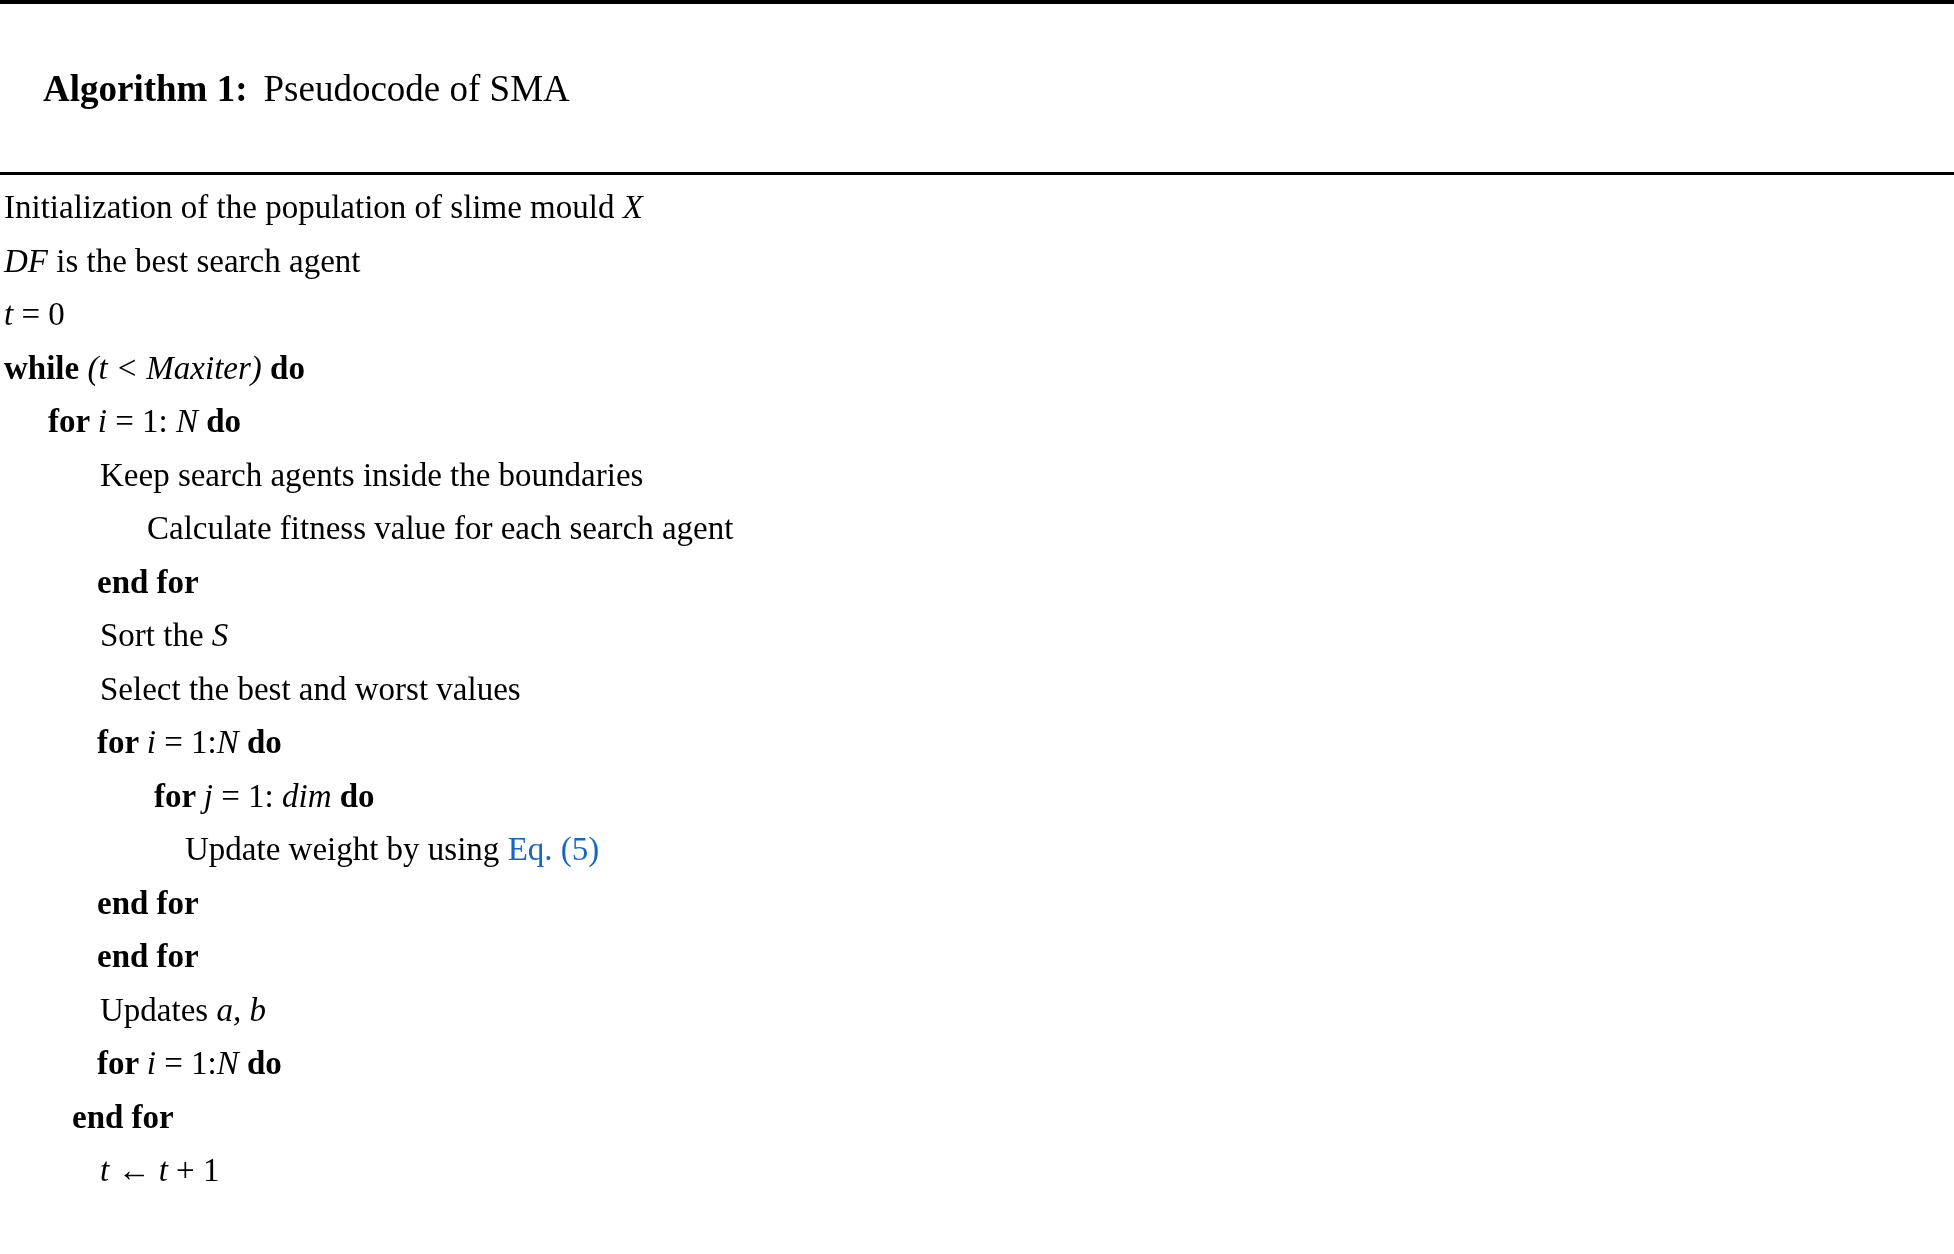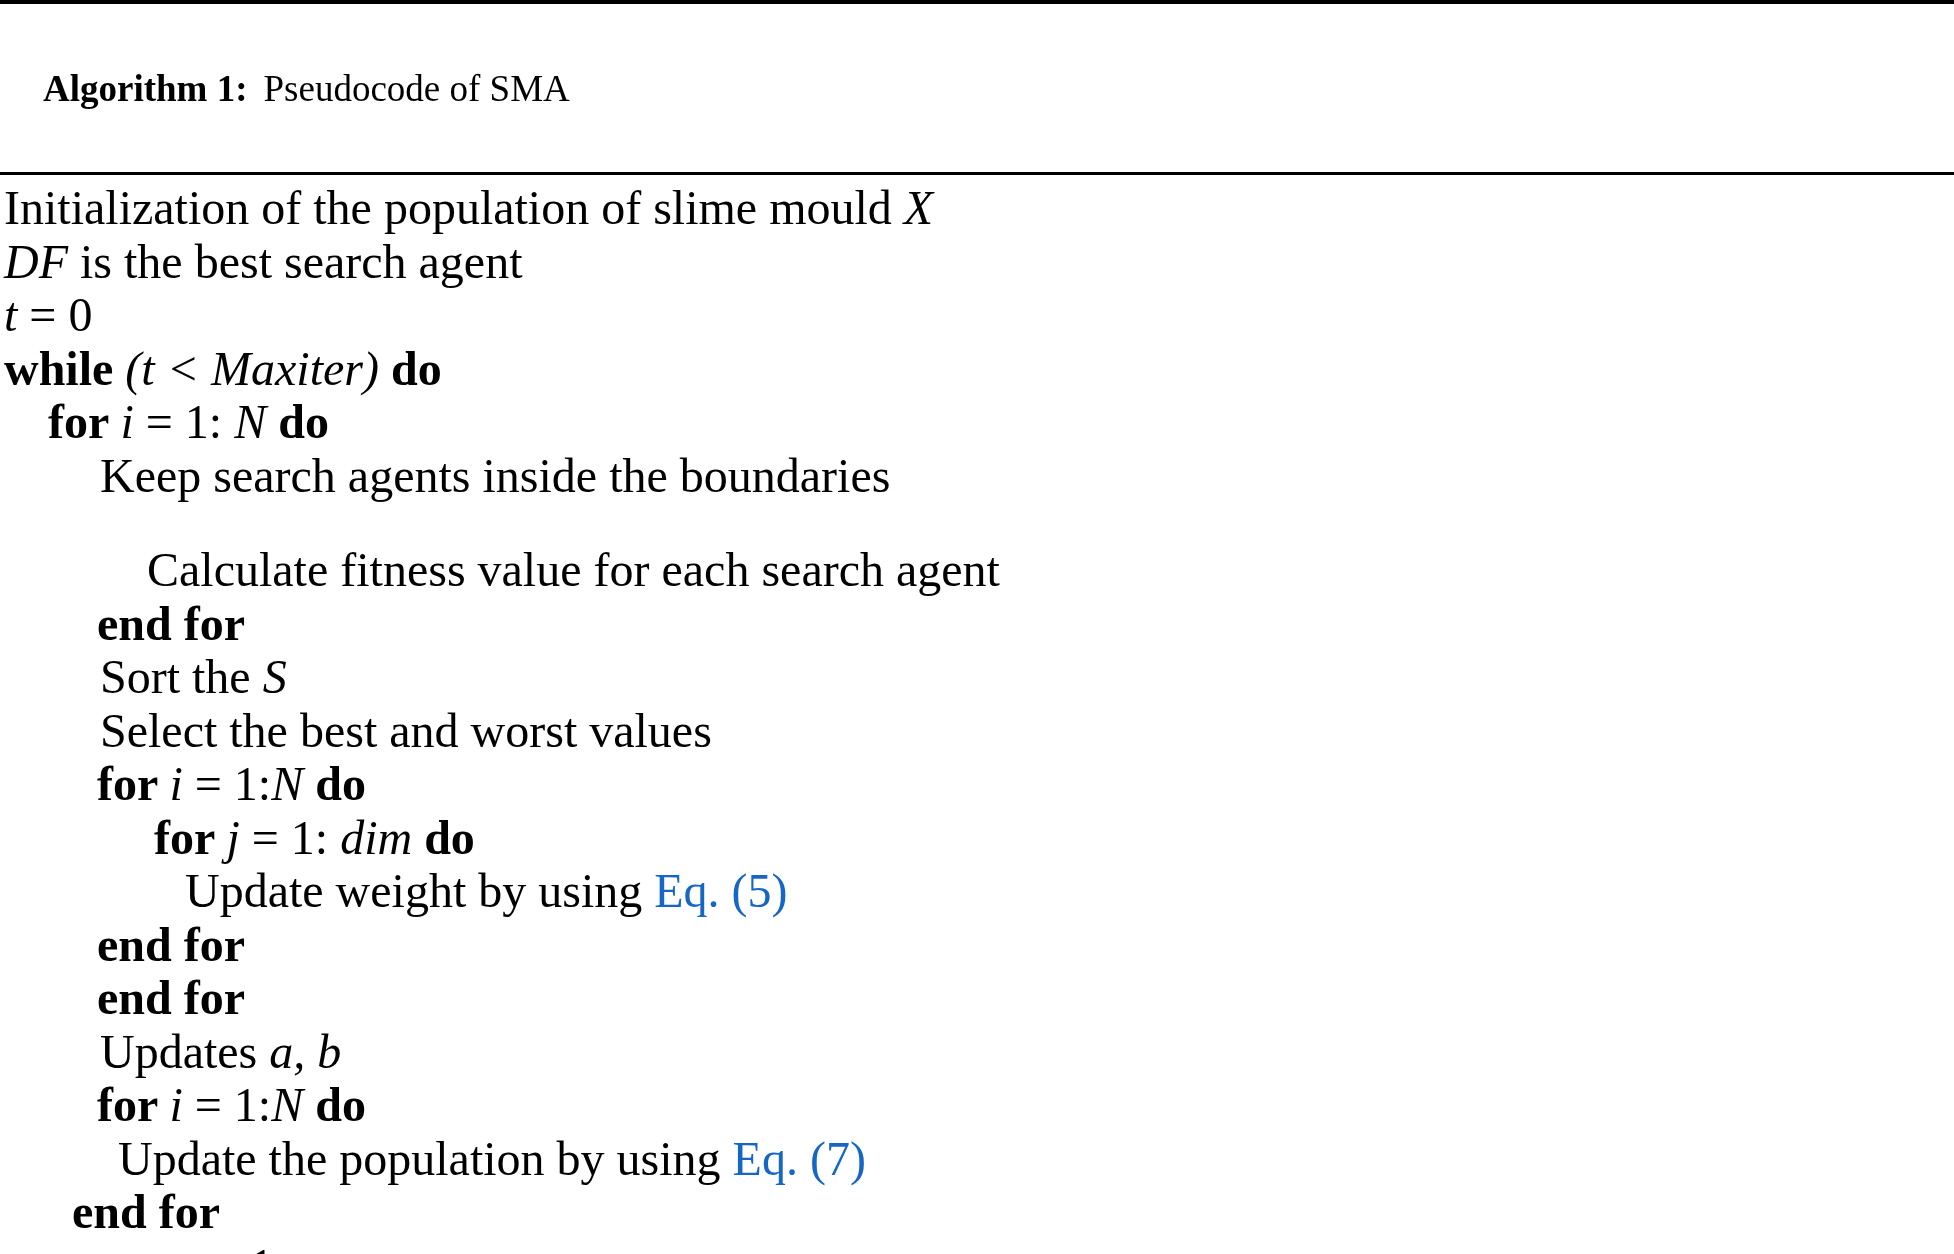--- a/index.html
+++ b/index.html
@@ -32,21 +32,21 @@
   }
   .title-row .label {
     font-weight: bold;
     margin-right: 16px;
   }
   .algo-body {
     padding-top: 6px;
     padding-bottom: 7px;
   }
   .line {
-    font-size: 48px;
+    font-size: 33px;
     line-height: 53.5px;
     white-space: pre;
   }
   .bold   { font-weight: bold; }
   .italic { font-style: italic; }
   a.link {
     color: var(--link-color, #1667c5);
     text-decoration: none;
     cursor: pointer;
     text-align: right;
@@ -61,30 +61,29 @@
     <span class="label">Algorithm 1:</span><span>Pseudocode of SMA</span>
   </div>
   <div class="rule-mid"></div>
   <div class="algo-body">
       <div class="line" style="padding-left: 4px;"><span>Initialization of the population of slime mould </span><span class="italic">X</span></div>
       <div class="line" style="padding-left: 4px;"><span class="italic">DF</span><span> is the best search agent</span></div>
       <div class="line" style="padding-left: 4px;"><span class="italic">t</span><span> = 0</span></div>
       <div class="line" style="padding-left: 4px;"><span class="bold">while </span><span class="italic">(t &lt; Maxiter)</span><span class="bold"> do</span></div>
       <div class="line" style="padding-left: 48px;"><span class="bold">for </span><span class="italic">i</span><span> = 1: </span><span class="italic">N</span><span class="bold"> do</span></div>
       <div class="line" style="padding-left: 100px;"><span>Keep search agents inside the boundaries</span></div>
-      <div class="line" style="padding-left: 147px; margin-top: 41px;"><span>Calculate fitness value for each search agent</span></div>
+      <div class="line" style="padding-left: 147px;"><span>Calculate fitness value for each search agent</span></div>
       <div class="line" style="padding-left: 97px;"><span class="bold">end for</span></div>
       <div class="line" style="padding-left: 100px;"><span>Sort the </span><span class="italic">S</span></div>
       <div class="line" style="padding-left: 100px;"><span>Select the best and worst values</span></div>
       <div class="line" style="padding-left: 97px;"><span class="bold">for </span><span class="italic">i</span><span> = 1:</span><span class="italic">N</span><span class="bold"> do</span></div>
       <div class="line" style="padding-left: 142px; margin-left: 12px;"><span class="bold">for </span><span class="italic">j</span><span> = 1: </span><span class="italic">dim</span><span class="bold"> do</span></div>
       <div class="line" style="padding-left: 185px;"><span>Update weight by using </span><a class="link" href="#">Eq. (5)</a></div>
       <div class="line" style="padding-left: 97px;"><span class="bold">end for</span></div>
       <div class="line" style="padding-left: 97px;"><span class="bold">end for</span></div>
       <div class="line" style="padding-left: 100px;"><span>Updates </span><span class="italic">a, b</span></div>
       <div class="line" style="padding-left: 97px;"><span class="bold">for </span><span class="italic">i</span><span> = 1:</span><span class="italic">N</span><span class="bold"> do</span></div>
-      <div class="line" style="padding-left: 118px;"><span>Update the population by using </span><a class="link" href="#">Eq. (7)</a></div>
       <div class="line" style="padding-left: 72px;"><span class="bold">end for</span></div>
       <div class="line" style="padding-left: 100px;"><span class="italic">t</span><span> ← </span><span class="italic">t</span><span> + 1</span></div>
       <div class="line" style="padding-left: 4px;"></div>
     </div>
 
 </div>
 
 </body></html>

